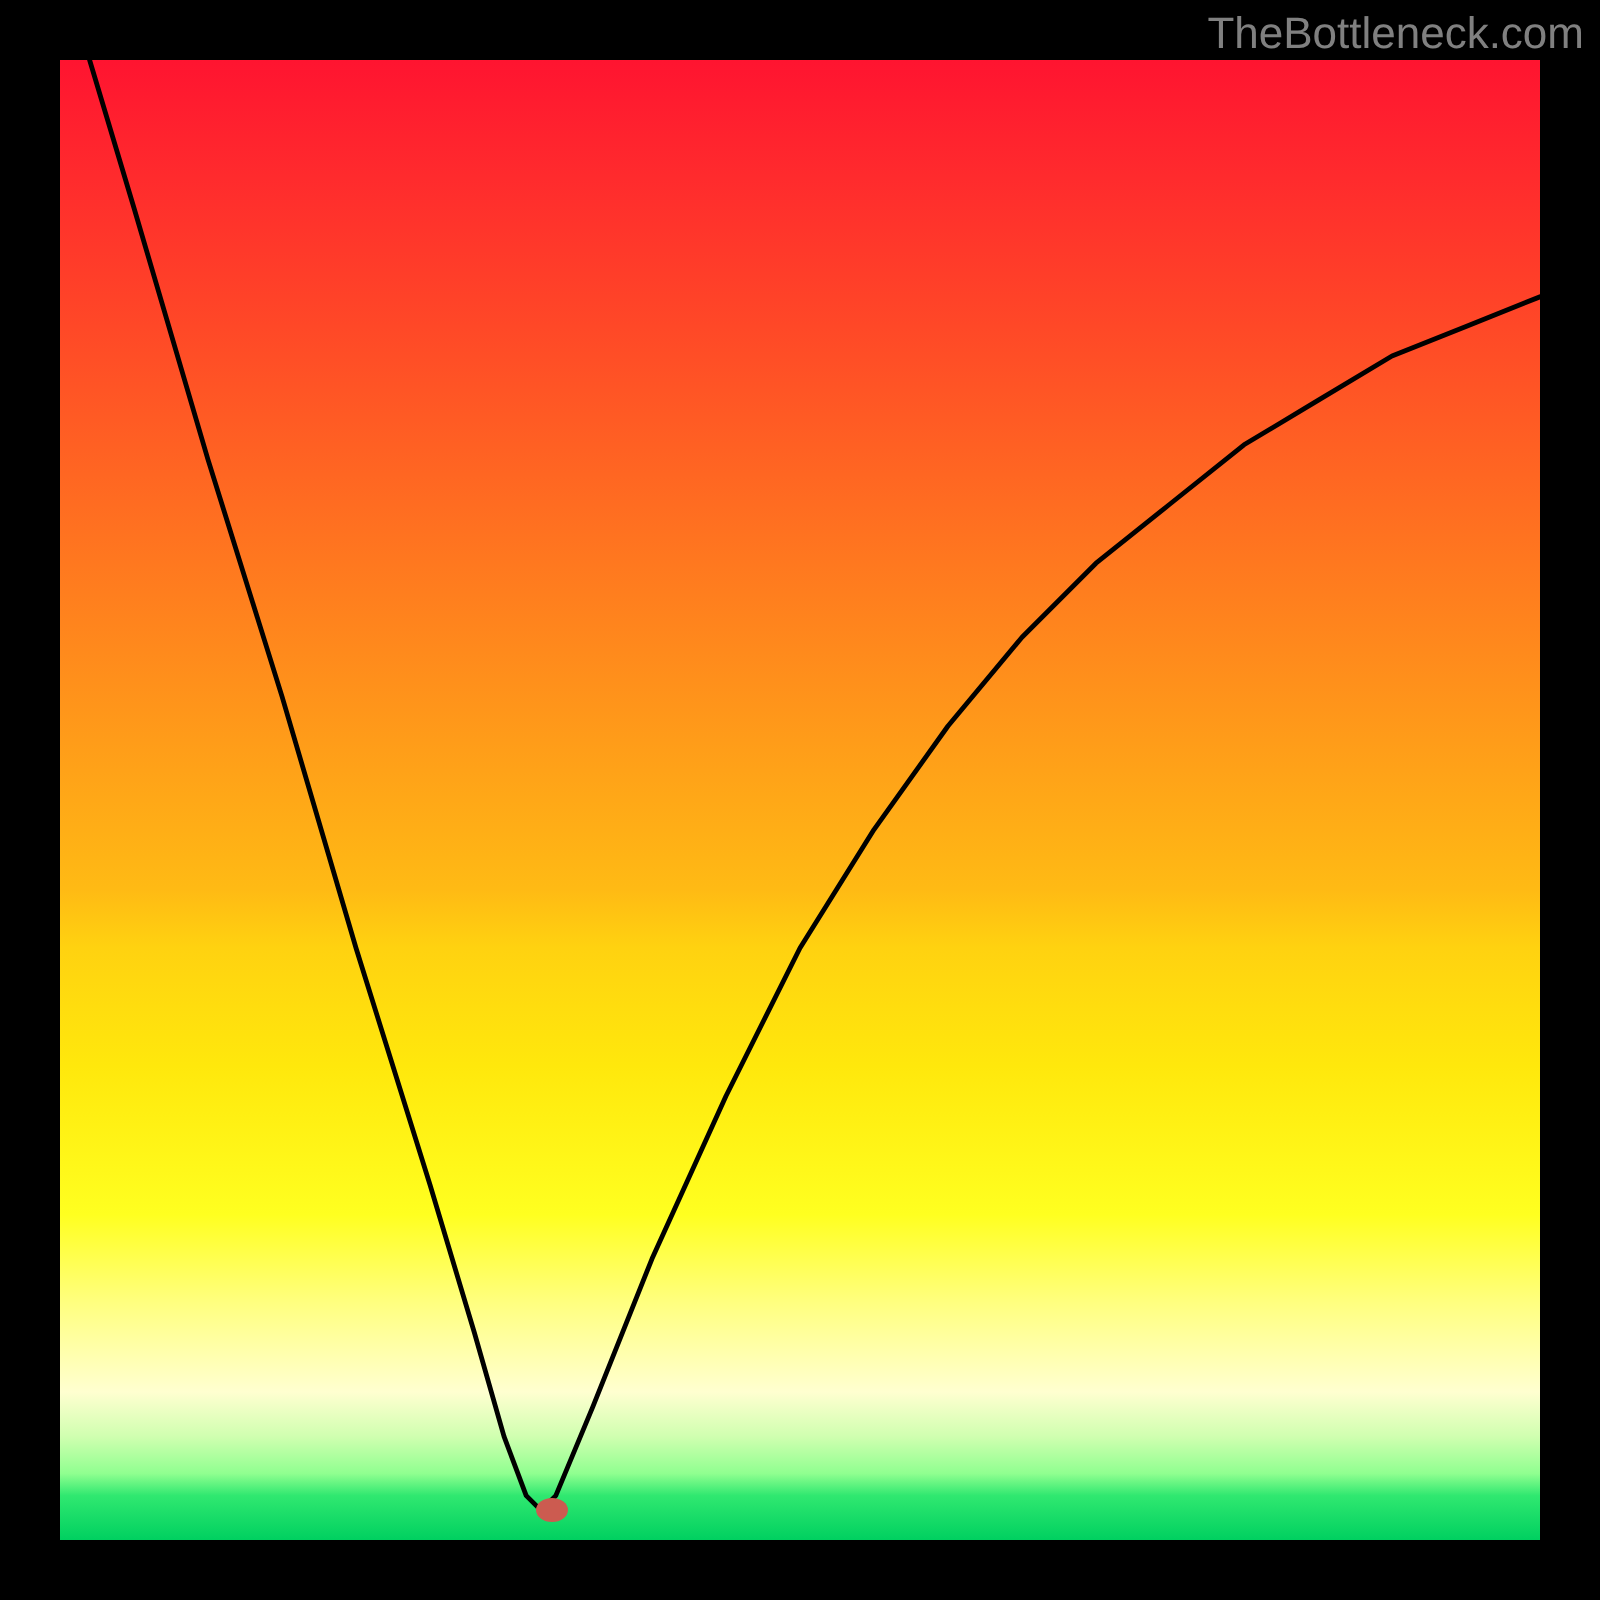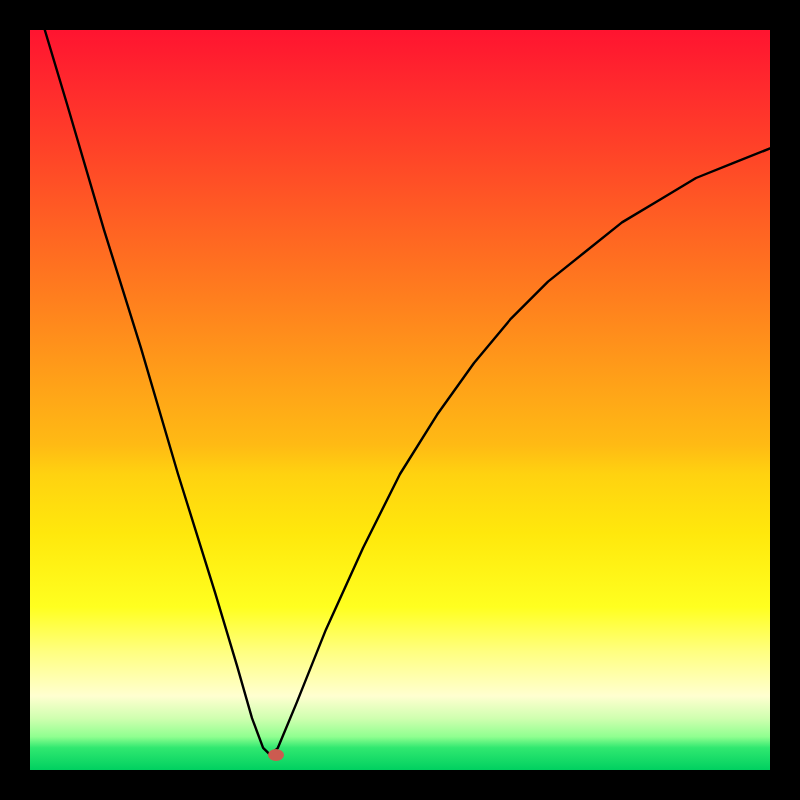--- a/index.html
+++ b/index.html
@@ -58,19 +58,20 @@
     height: 12px;
     border-radius: 50%;
     background: #cc5b50;
     transform: translate(-50%, -50%);
   }
 </style>
 </head>
 <body>
 
 <div class="frame">
+  <div class="watermark">TheBottleneck.com</div>
   <div class="plot-area">
     <svg class="curve" viewBox="0 0 740 740" preserveAspectRatio="none">
       <path fill="none" stroke="#000" stroke-width="2.4" stroke-linecap="round" stroke-linejoin="round" d="M14.80 0.00 L37.00 74.00 L74.00 199.80 L111.00 318.20 L148.00 444.00 L185.00 562.40 L207.20 636.40 L222.00 688.20 L233.10 717.80 L240.50 725.20 L247.90 717.80 L266.40 673.40 L296.00 599.40 L333.00 518.00 L370.00 444.00 L407.00 384.80 L444.00 333.00 L481.00 288.60 L518.00 251.60 L555.00 222.00 L592.00 192.40 L629.00 170.20 L666.00 148.00 L703.00 133.20 L740.00 118.40"></path>
     </svg>
     <div class="marker" style="left: 245.68px; top: 725.2px; background: rgb(204, 91, 80);"></div>
   </div>
 </div>
 
 </body></html>

